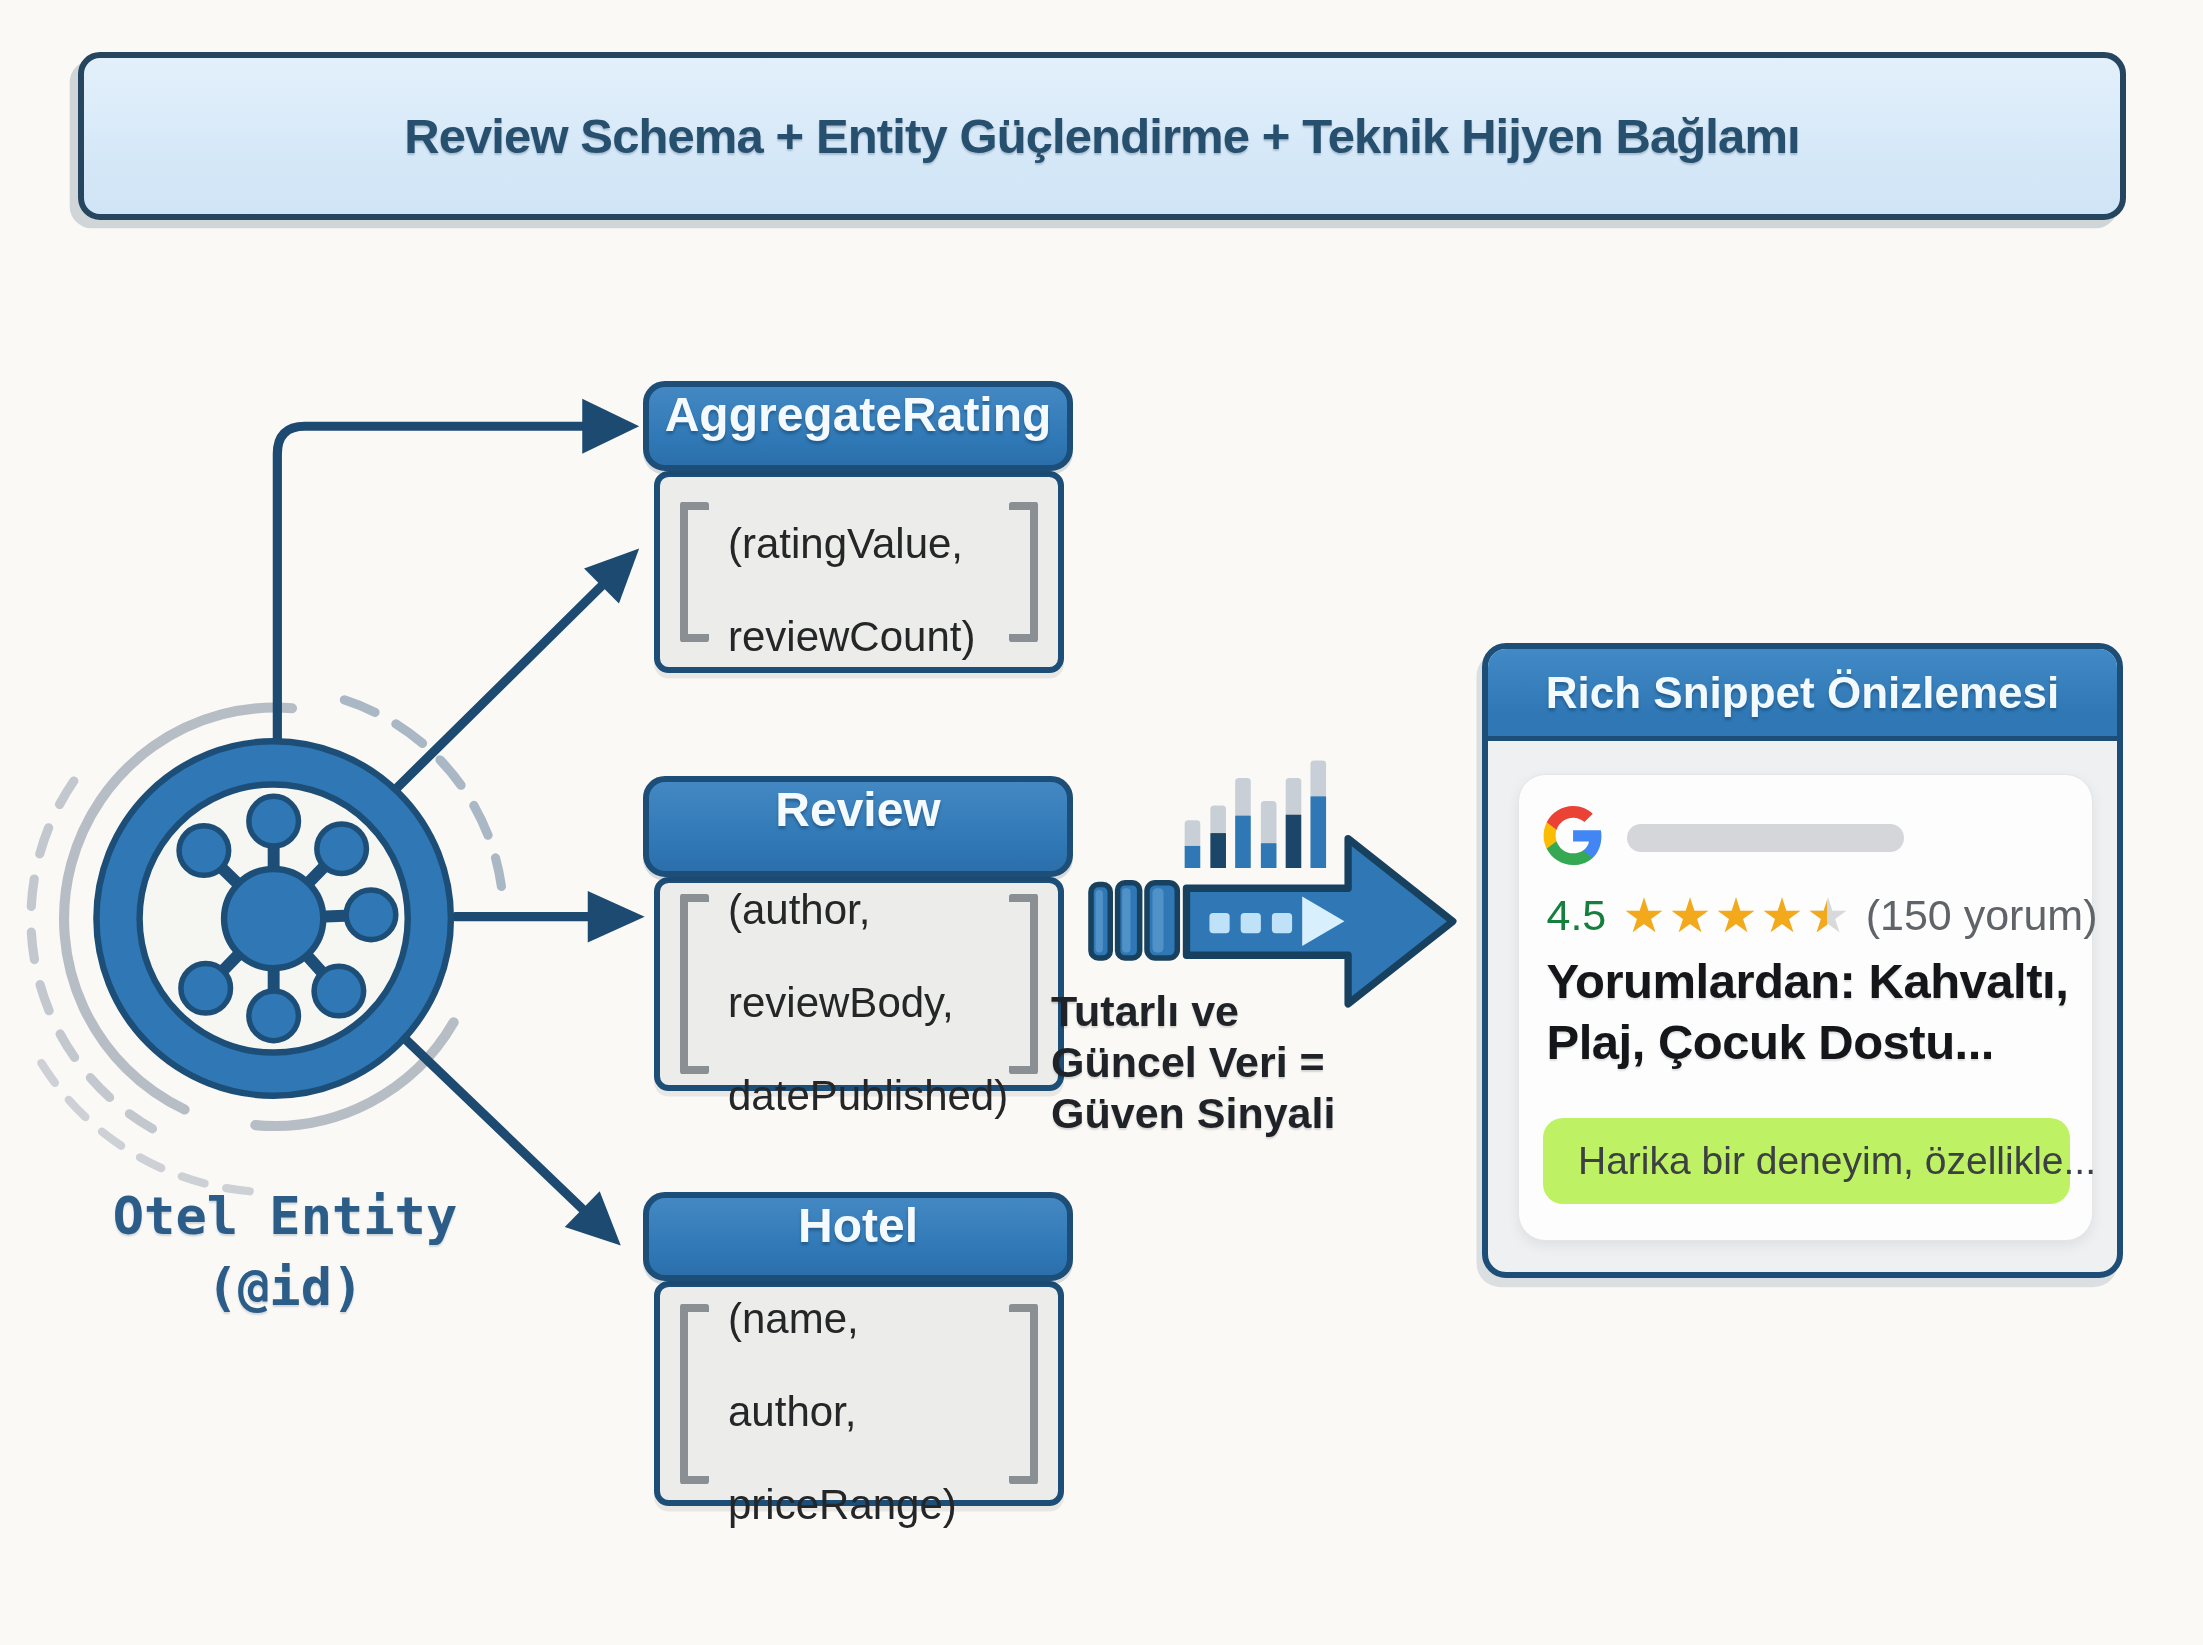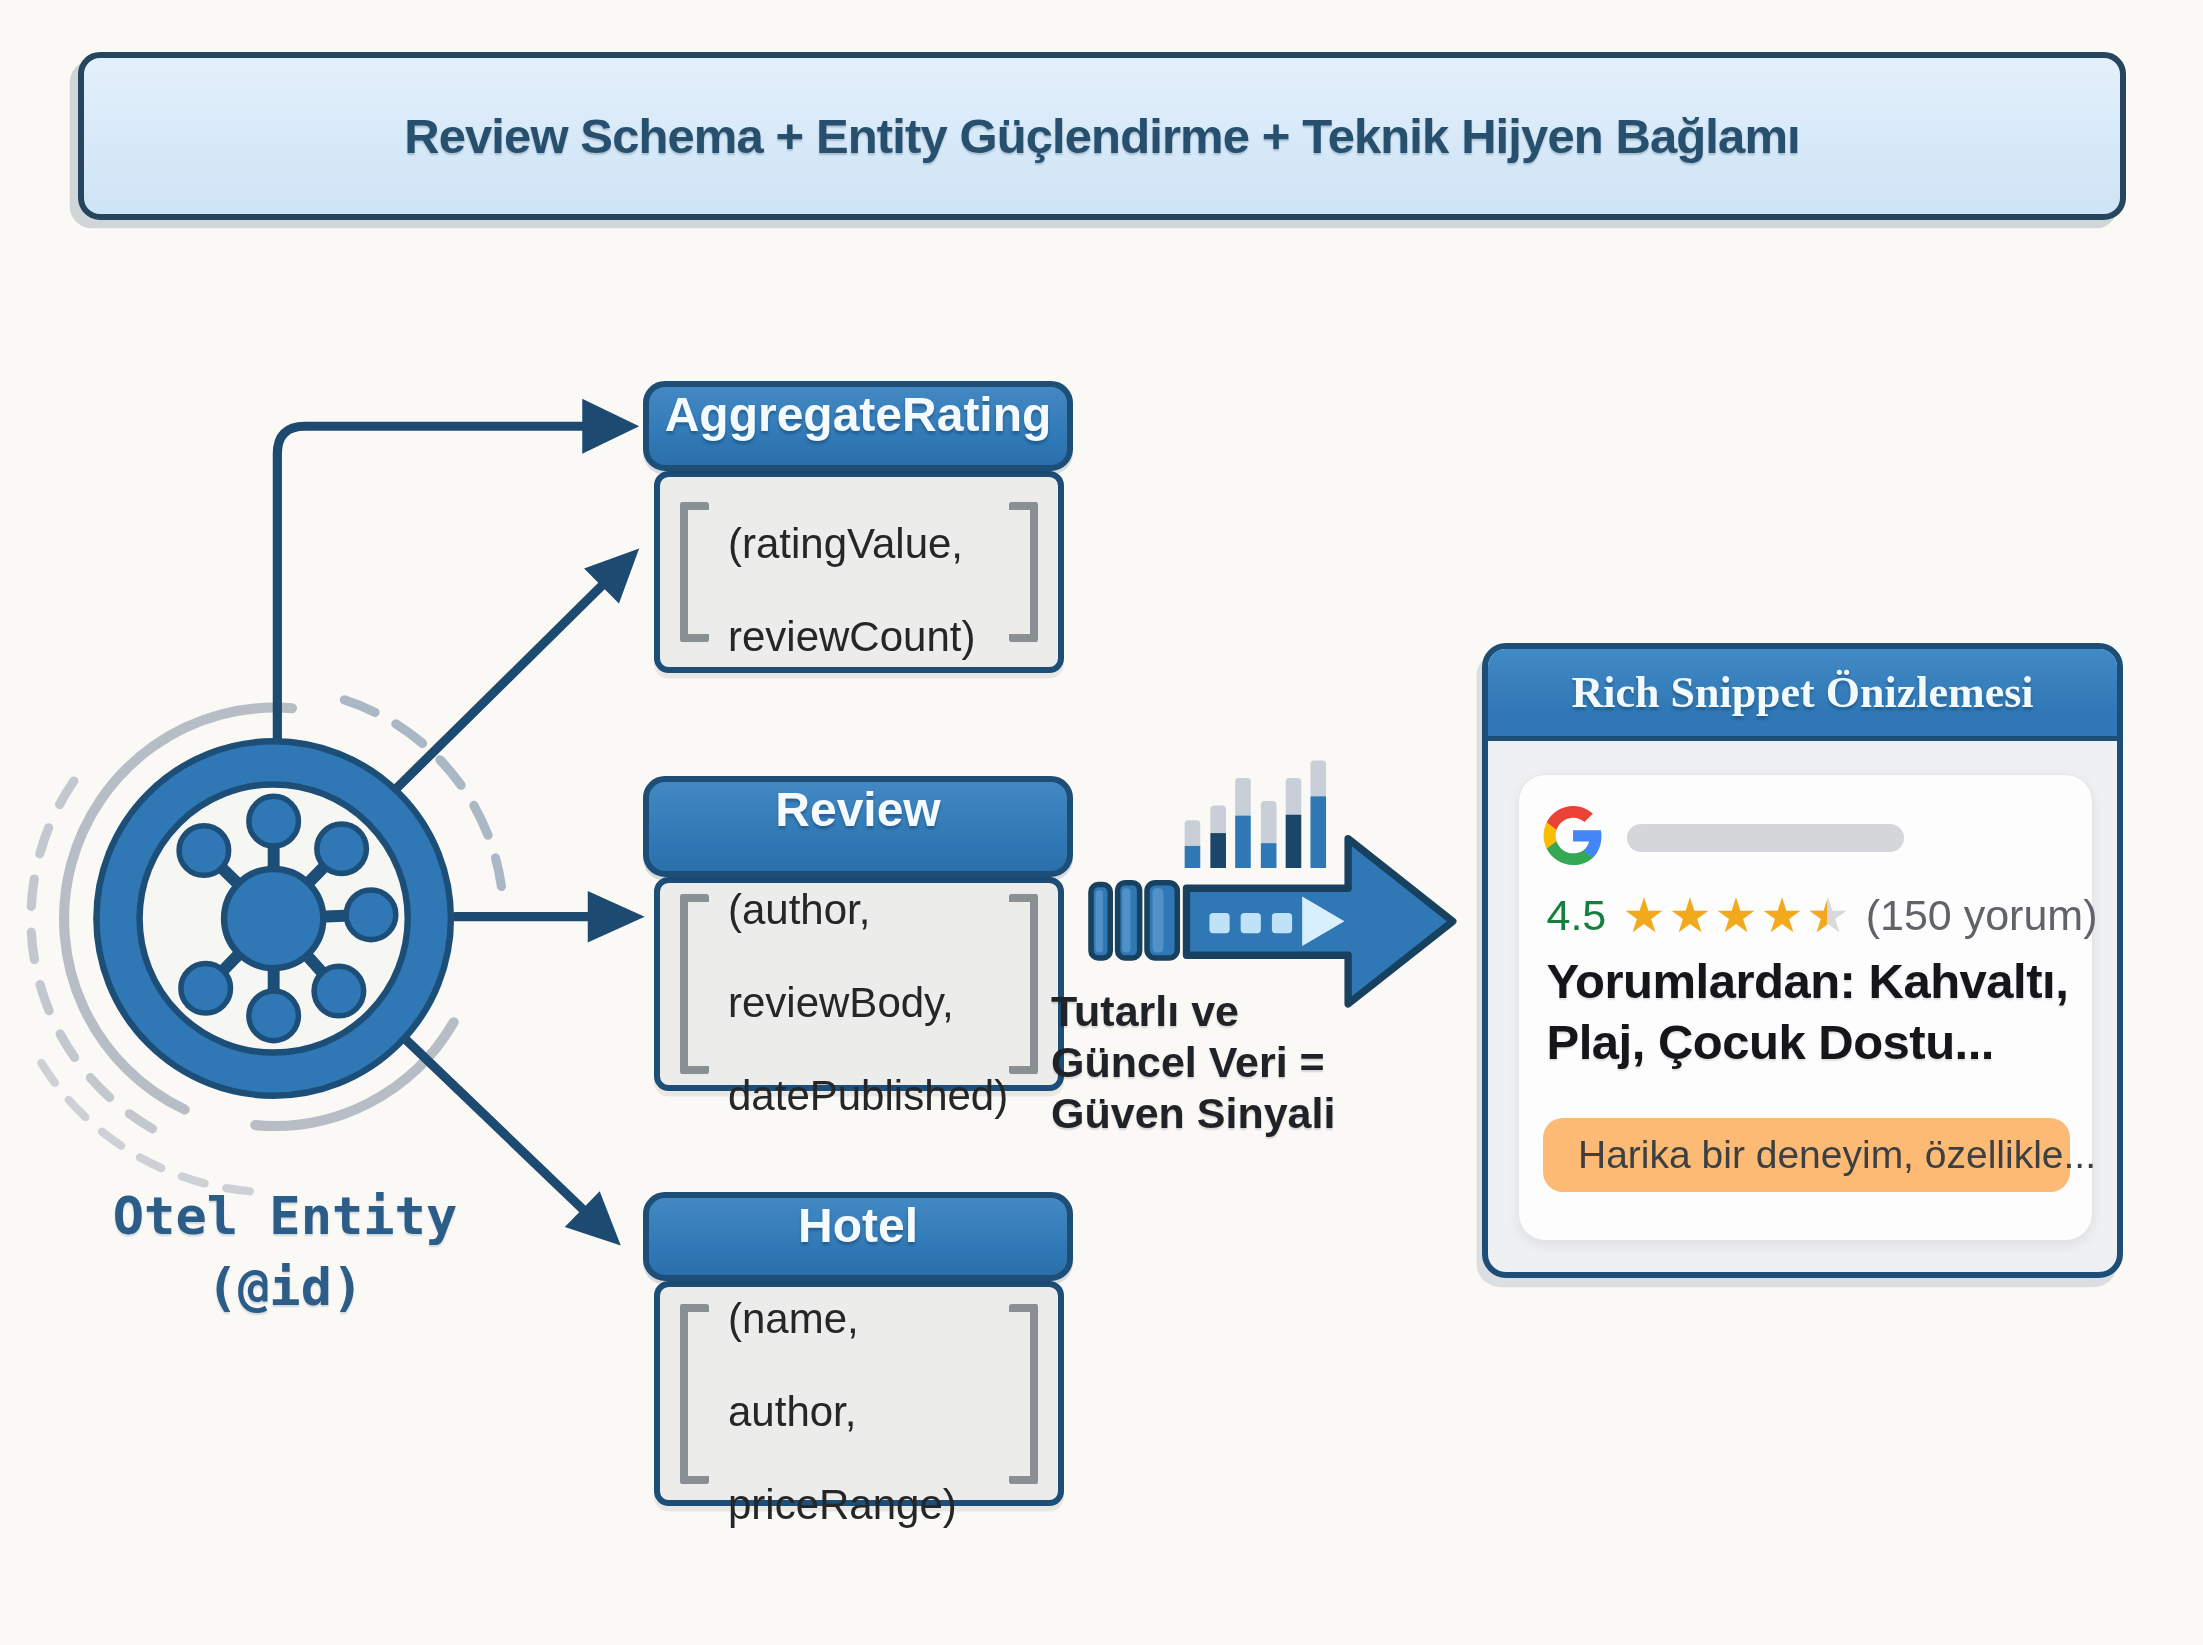--- a/index.html
+++ b/index.html
@@ -107,21 +107,20 @@
   .snippet-header {
     position: absolute; left: 0; top: 0; right: 0; height: 92px;
     background: linear-gradient(180deg, #428ac6 0%, #2f78b5 75%);
     border-bottom: 5.5px solid #1c4e77;
     display: flex; align-items: center; justify-content: center;
   }
   .snippet-header .snip-hdr-label {
     color: #f3fafe; font-weight: bold; font-size: 44px;
     text-shadow: 0 2.8px 2.8px rgba(10,40,70,0.35);
     white-space: nowrap;
-    font-family: Liberation Serif, serif;
   }
   .result-card {
     position: absolute; left: 30px; top: 125px; width: 575px; height: 467px;
     background: #fdfdfe;
     border: 1.8px solid #e4e5e7;
     border-radius: 27.5px;
     box-shadow: 0 4.6px 13px rgba(0,0,0,0.07);
   }
   .g-logo { position: absolute; left: 24px; top: 31px; width: 59px; height: 59px; }
   .url-pill {
@@ -143,22 +142,22 @@
     clip-path: inset(0 52% 0 0);
   }
   .review-count { font-size: 43px; color: #606469; white-space: nowrap; }
   .snippet-headline {
     position: absolute; left: 27.5px; top: 176px;
     font-size: 49px; font-weight: bold; color: #141619;
     line-height: 61px; letter-spacing: -0.5px; white-space: nowrap;
     text-shadow: 0 1.8px 1.8px rgba(0,0,0,0.12);
   }
   .quote-box {
-    position: absolute; left: 24px; top: 343px; width: 527px; height: 74px;
-    background: #fdba74; border-radius: 20px;
+    position: absolute; left: 24px; top: 343px; width: 527px; height: 86px;
+    background: #bef264; border-radius: 20px;
     display: flex; align-items: center; padding-left: 35px;
   }
   .quote-text { font-size: 39px; color: #3c4043; white-space: nowrap; }
 </style>
 </head>
 <body>
 
 <div class="canvas">
 
   <svg class="layer-svg" width="2204" height="1646" viewBox="0 0 2400 1792">

